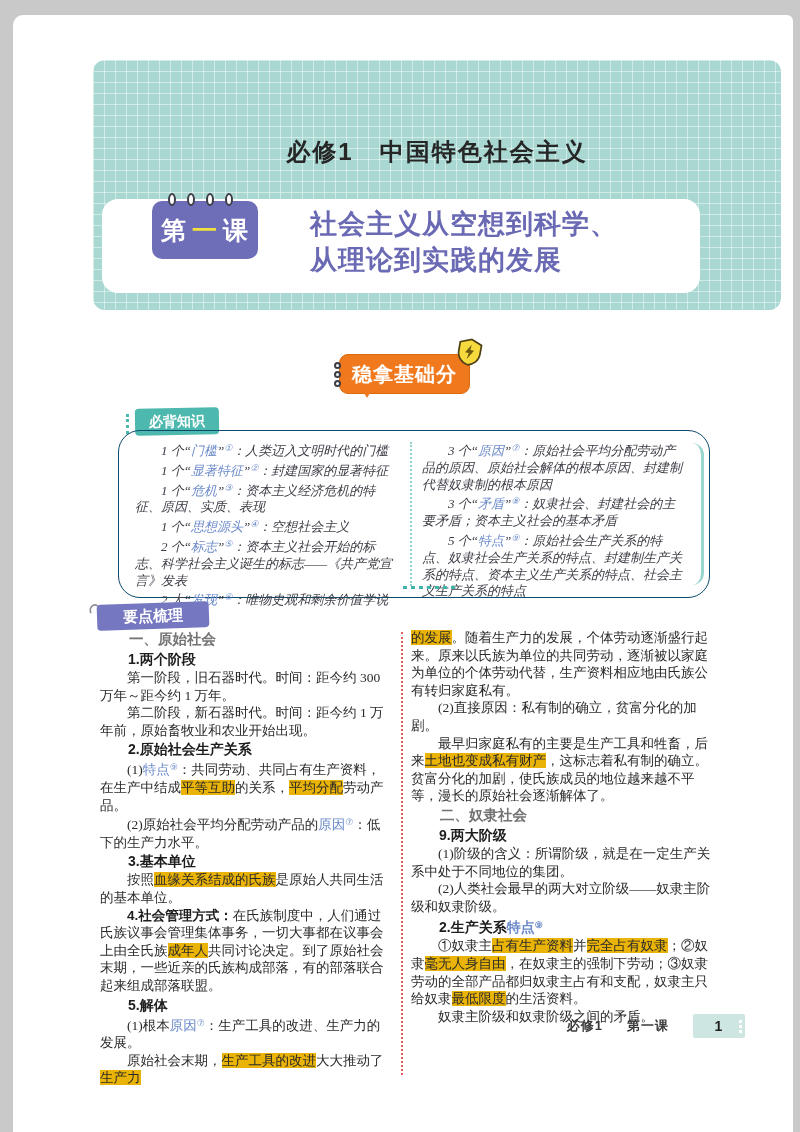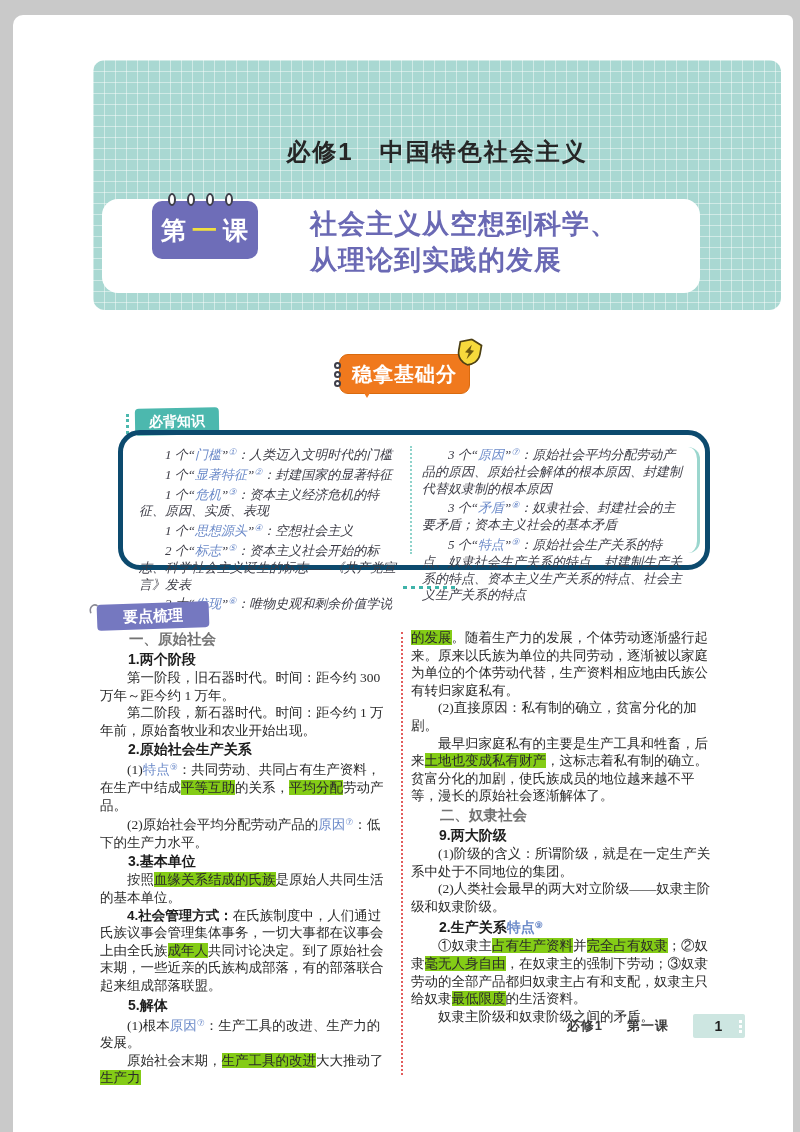--- a/index.html
+++ b/index.html
@@ -60,22 +60,22 @@
   .ribbon-coils .coil{width:7px;height:7px;border-width:2px;}
   .shield{position:absolute;right:-13px;top:-17px;transform:rotate(10deg);}
   
   .kb-tab-mark{position:absolute;left:113px;top:399px;height:20px;border-left:3px dotted #4cb8ae;}
   .kb-tab{
     position:absolute;left:122px;top:393px;width:84px;height:27px;
     background:#4cb8ae;color:#fff;font-weight:bold;font-size:14px;
     text-align:center;line-height:27px;border-radius:4px;transform:rotate(-1deg);
   }
   .kb-box{
-    position:absolute;left:105px;top:415px;width:592px;height:140px;
-    border:5px solid #0c4a6e;border-radius:22px;box-sizing:border-box;
+    position:absolute;left:105px;top:415px;width:592px;height:168px;
+    border:1px solid #0c4a6e;border-radius:22px;box-sizing:border-box;
   }
   .kb-bracket{
     position:absolute;right:5px;top:12px;bottom:12px;width:9px;
     border-right:3px solid #9bd6ce;border-radius:0 14px 14px 0;
   }
   .kb-inner{position:absolute;left:16px;right:22px;top:9px;bottom:9px;display:flex;}
   .kb-col{
     flex:1;font-family:"Liberation Serif", serif;font-style:italic;
     font-size:13px;line-height:16.8px;color:#3c3c46;
   }
@@ -104,21 +104,21 @@
   }
   .blk-p{
     font-family:"Liberation Serif", serif;font-size:13.5px;color:#2a2a2a;
     line-height:17.6px;text-indent:2em;
   }
   .blk-p.ni{text-indent:0;}
   .blk-kb{text-indent:2em;}
   .sg-b{font-family:"Liberation Sans", sans-serif;font-weight:bold;color:#1d1d1d;}
   .sg-blue{color:#6b8ac9;}
   .sg-sup{color:#6b8ac9;font-size:9px;vertical-align:4px;}
-  .sg-hl{background:#84cc16;}
+  .sg-hl{background:#eab308;}
   
   .footer{
     position:absolute;left:0;right:48px;top:999px;height:24px;
     display:flex;justify-content:flex-end;align-items:center;gap:24px;
     font-weight:bold;font-size:13px;color:#3a3a3a;letter-spacing:1px;
   }
   .page-chip{
     width:52px;height:24px;background:#cde6e1;text-align:center;line-height:24px;
     font-size:14px;color:#1f1f1f;position:relative;border-radius:2px;
   }

